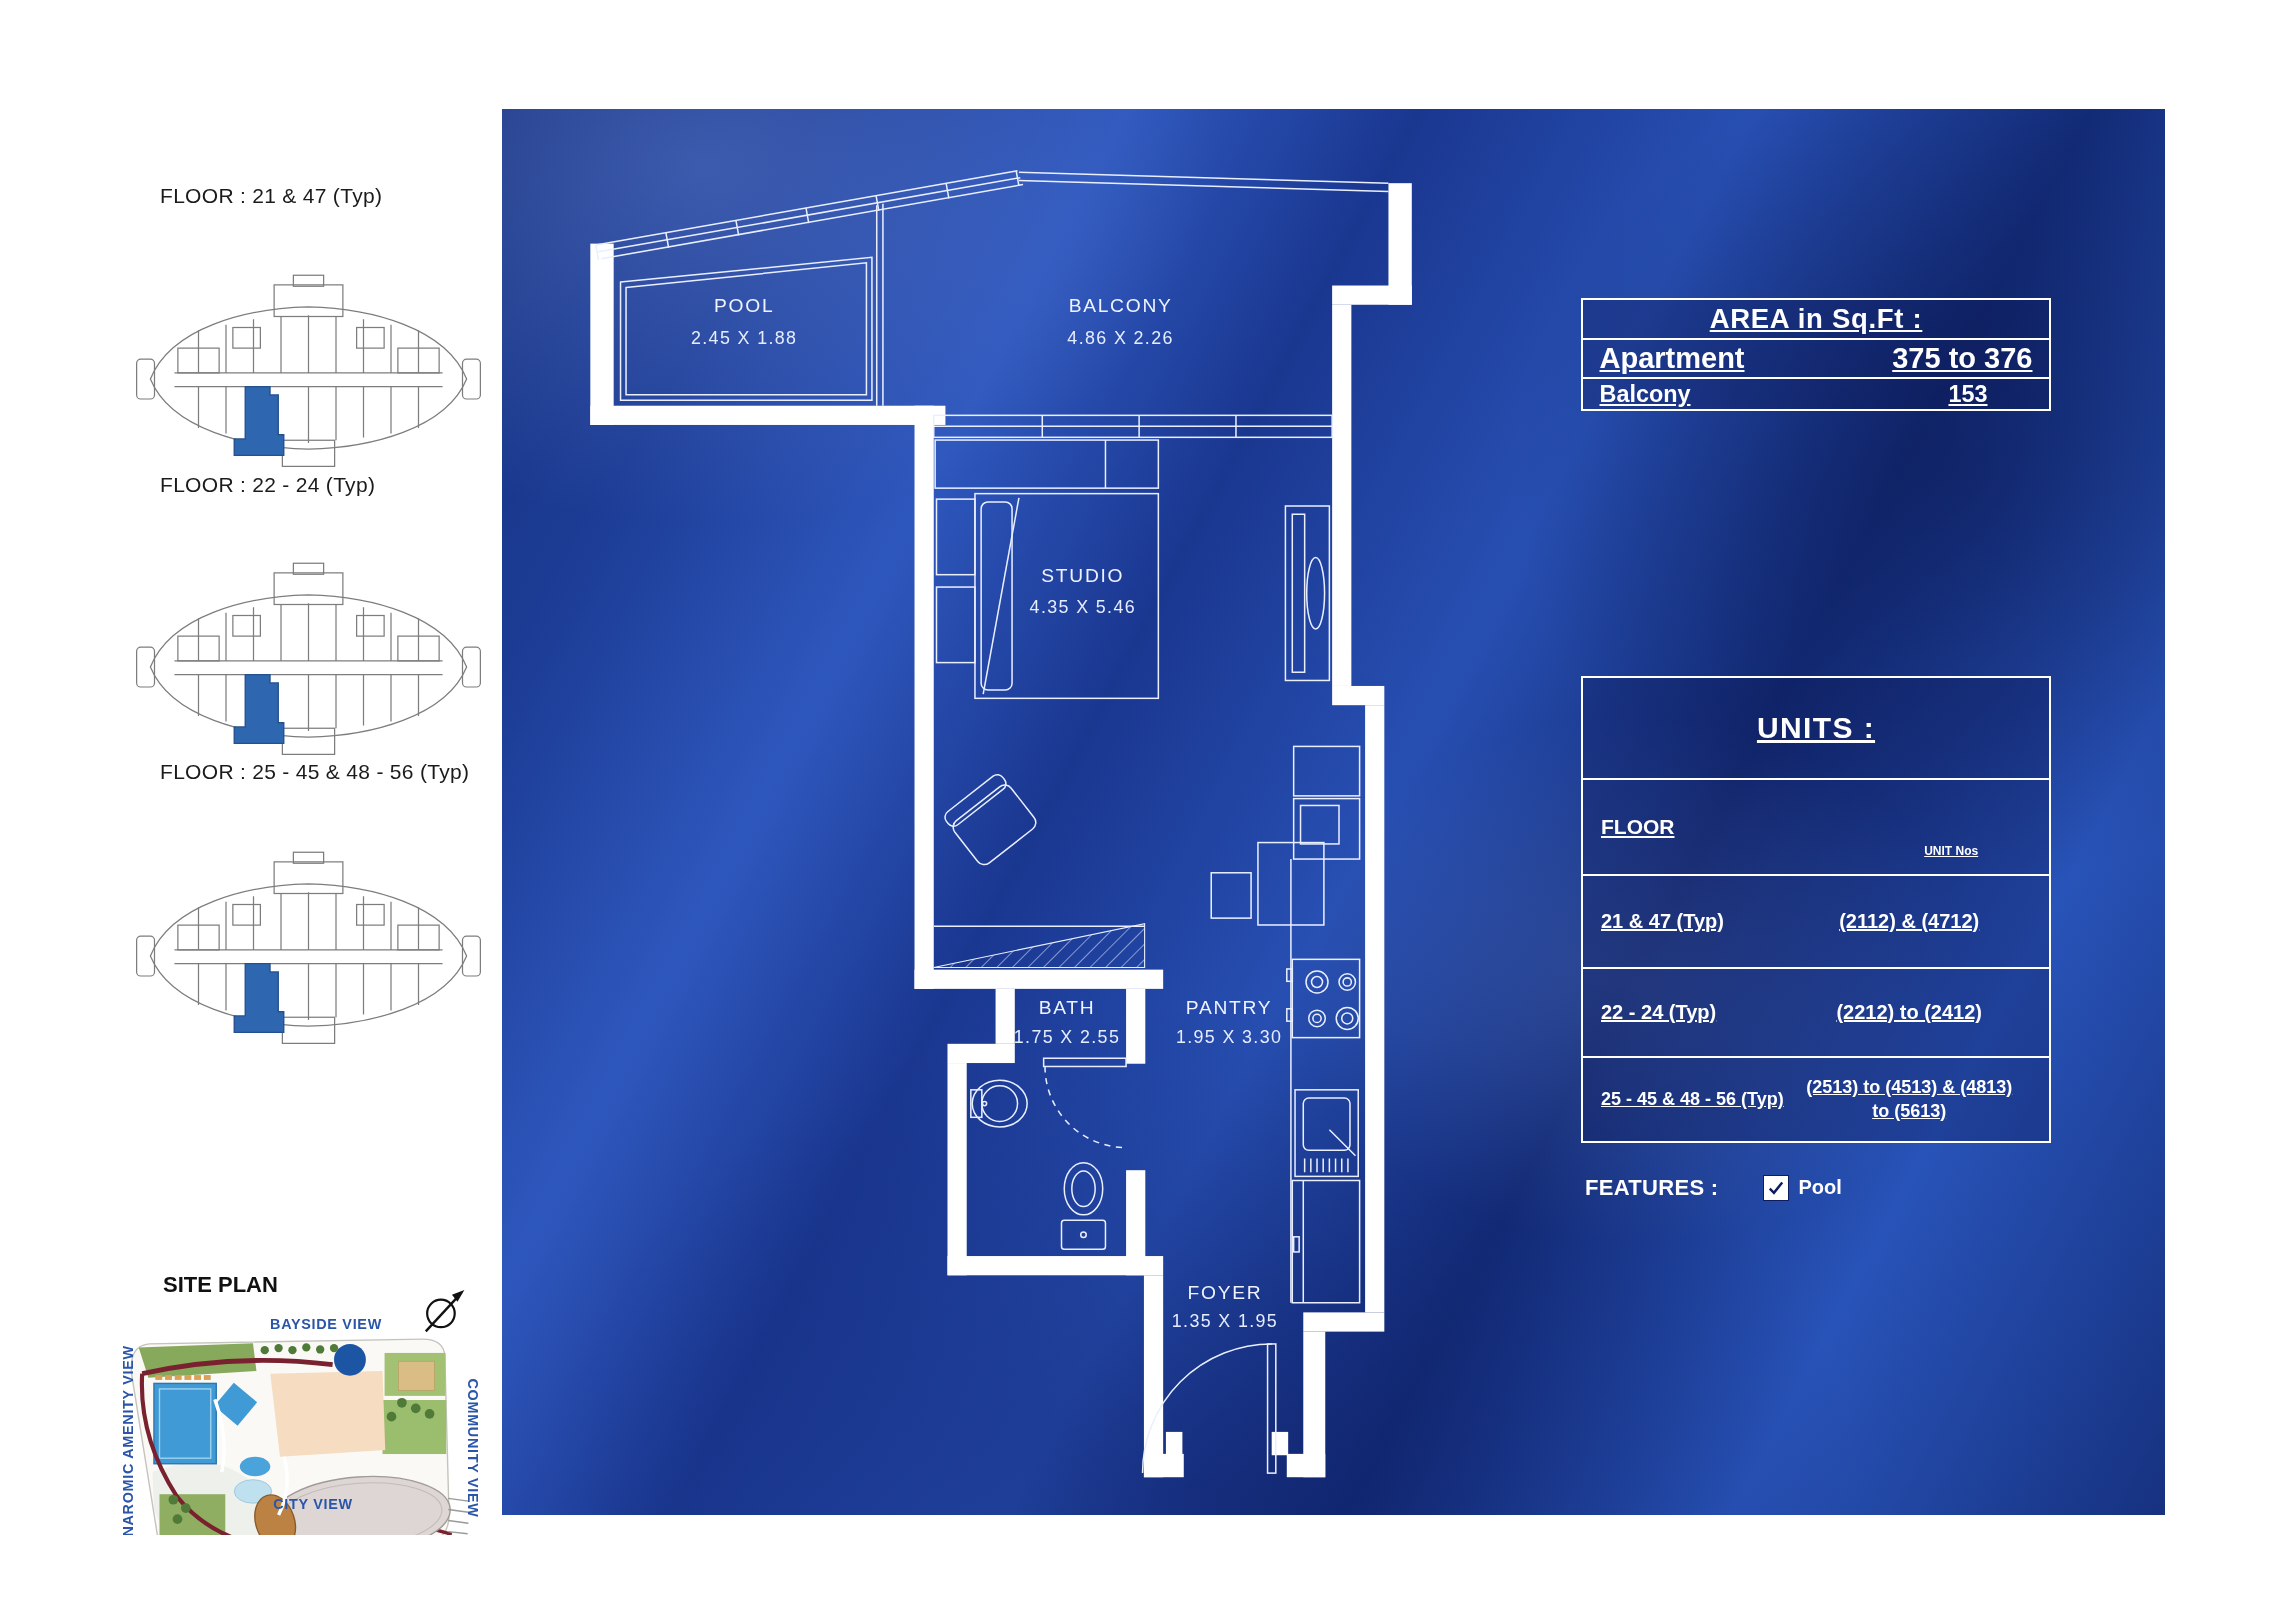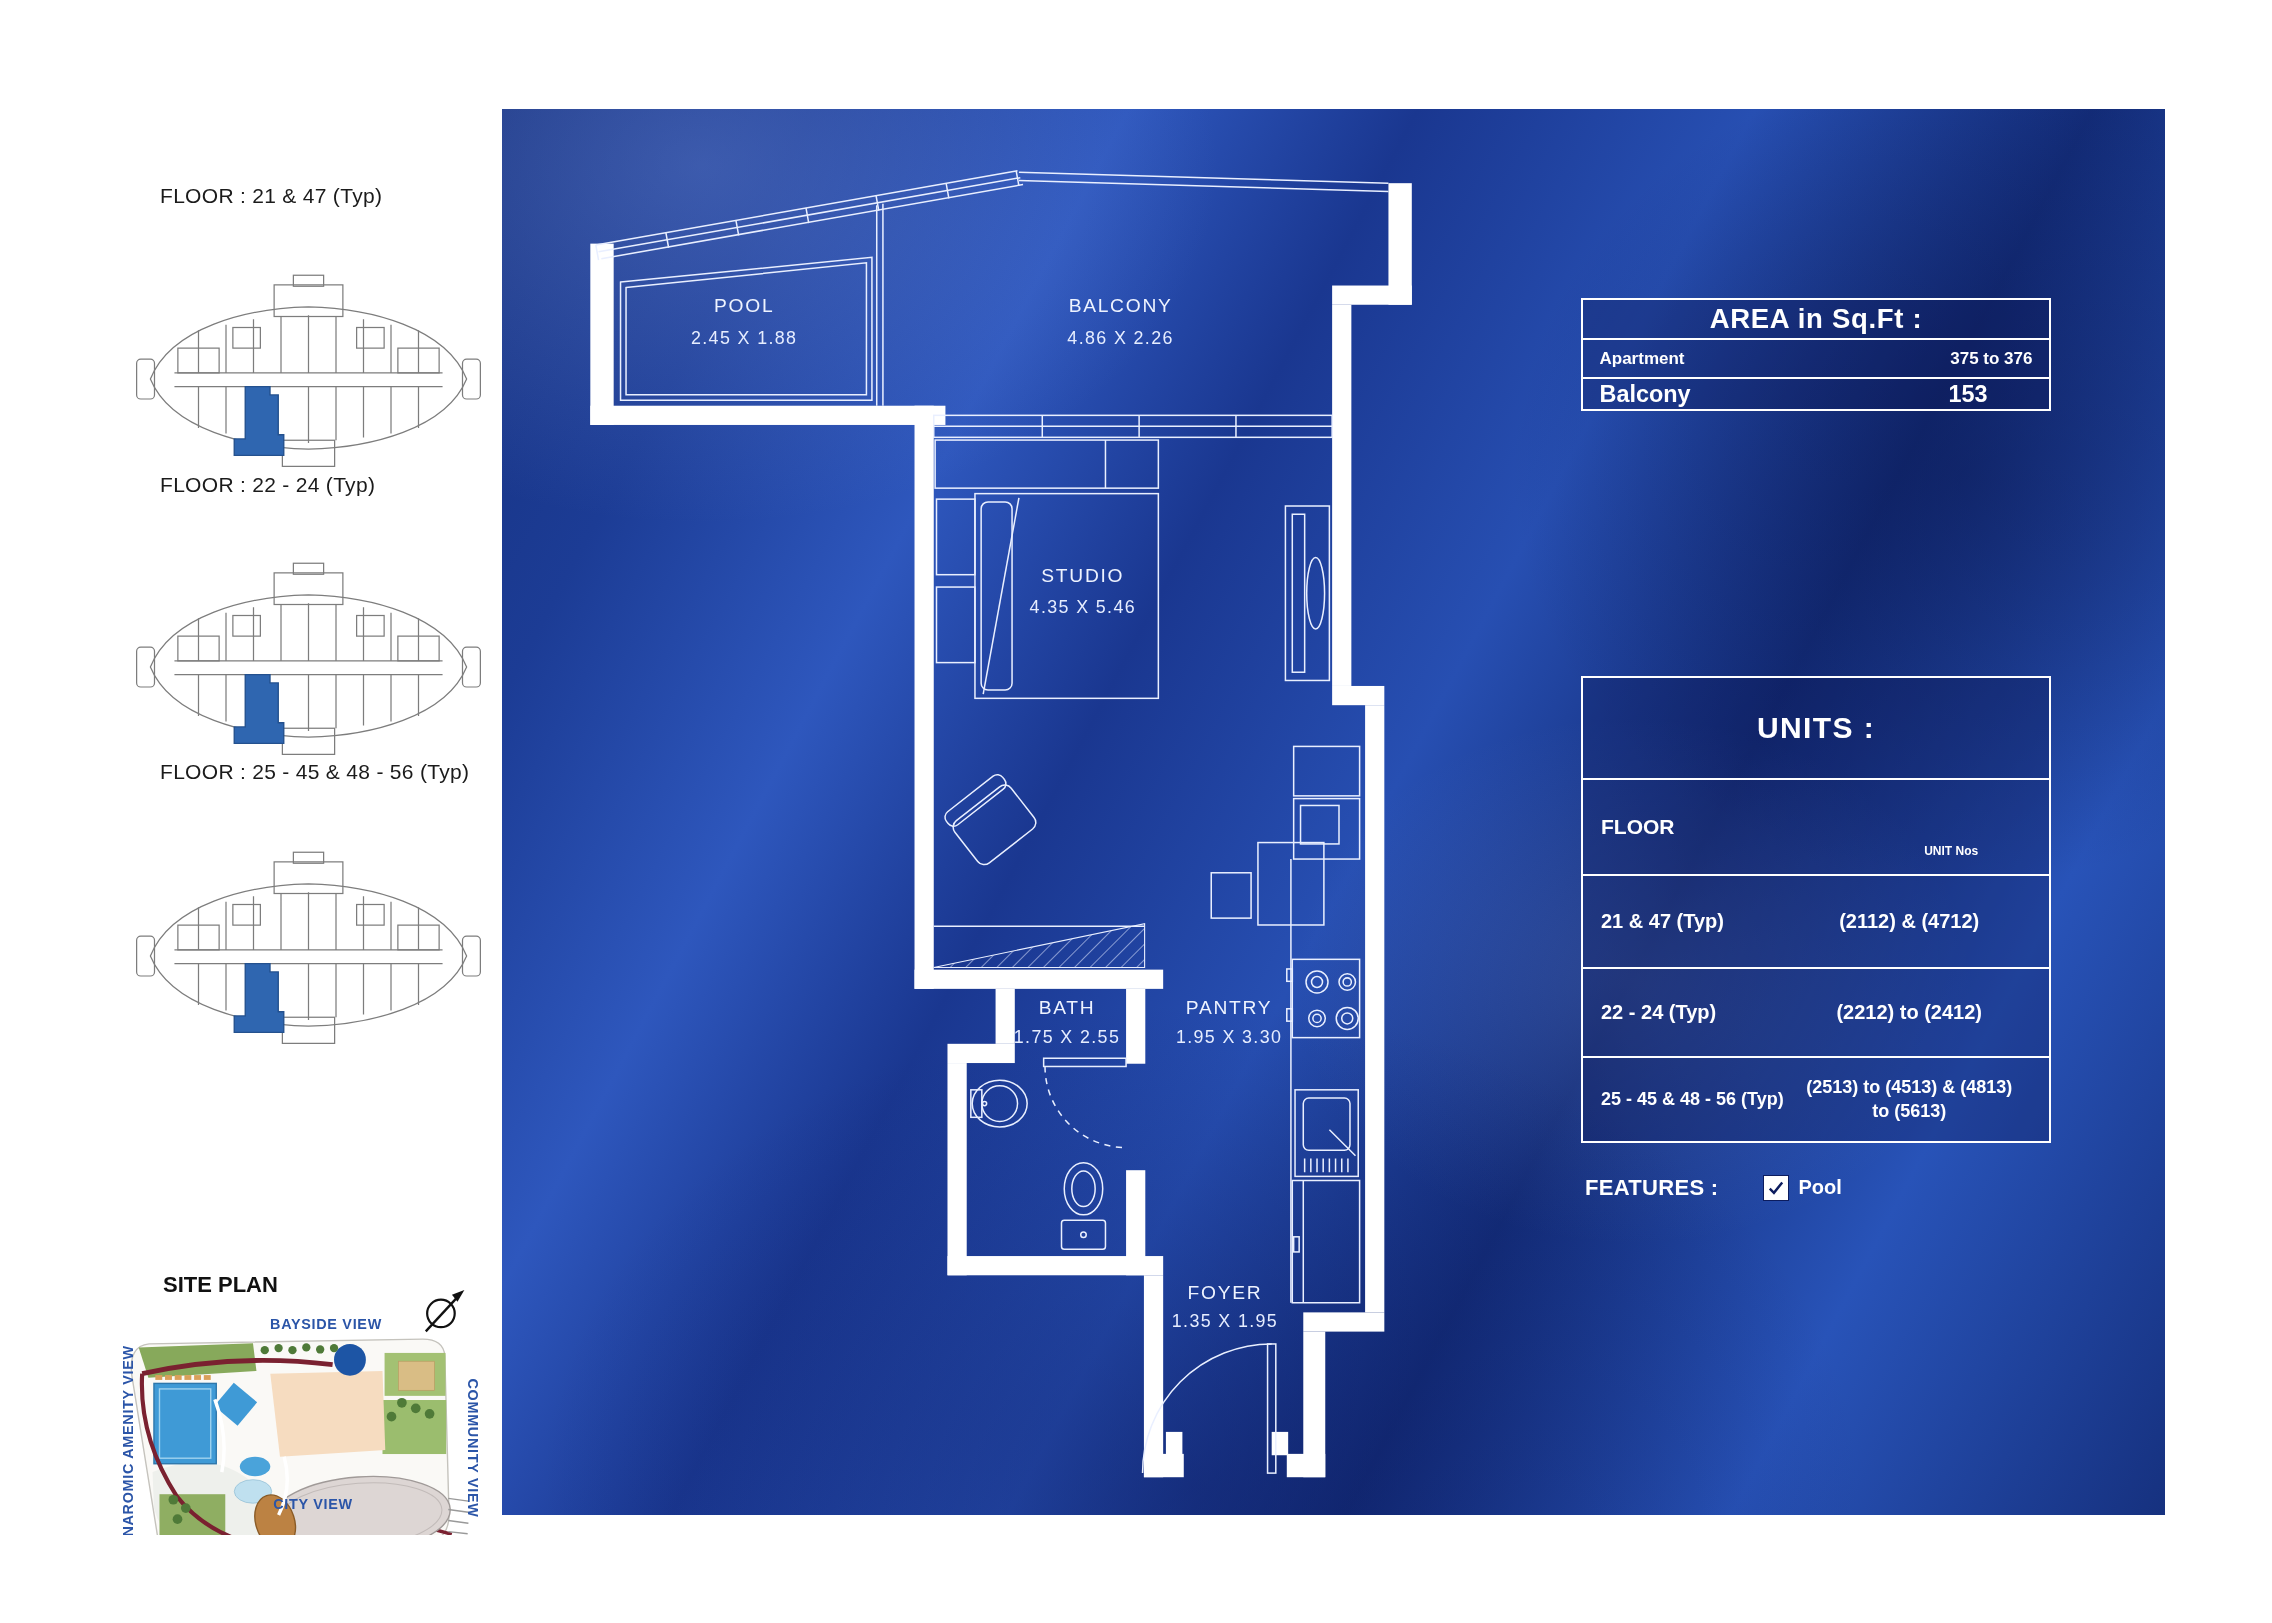--- a/index.html
+++ b/index.html
@@ -19,26 +19,26 @@
       radial-gradient(1031px 756px at 42% 98%, rgba(12,26,96,.45), transparent 64%),
       radial-gradient(618px 481px at 68% 62%, rgba(150,180,245,.18), transparent 55%),
       linear-gradient(118deg,#16317f 0%,#1c3c95 13%,#2e57bd 26%,#1a3790 38%,#274fb2 52%,#132c78 66%,#2853b8 82%,#16317f 100%);}
   #floorplan{position:absolute;left:0;top:0;width:1663px;height:1406px;}
   .room-name{font-family:"Liberation Sans",sans-serif;font-size:28px;letter-spacing:2.5px;fill:#eef3ff;}
   .room-dims{font-family:"Liberation Sans",sans-serif;font-size:26px;letter-spacing:2px;fill:#e6edff;}
   
   #info-col{position:absolute;left:1079px;top:0;width:470px;color:#fff;}
   #plan-title{position:absolute;top:29px;width:100%;text-align:center;font-weight:800;line-height:67px;
               font-size:51px;letter-spacing:4.1px;}
-  .tbl{position:absolute;left:0;width:470px;border:2.7px solid #fff;background:rgba(12,24,84,.30);box-sizing:border-box;}
+  .tbl{position:absolute;left:0;width:470px;border:2.7px solid #fff;background:rgba(12,24,84,.30);box-sizing:border-box;text-decoration:underline;}
   .tbl-hdr{display:flex;align-items:center;justify-content:center;font-weight:700;}
   .tbl-row{display:flex;align-items:center;border-top:2.7px solid #fff;font-weight:700;box-sizing:border-box;}
   #area-table{top:189px;}
   #area-table .tbl-hdr{height:38px;font-size:27.5px;letter-spacing:0.7px;}
-  #area-table .tbl-row{padding:0 16.5px;font-size:17px;}
+  #area-table .tbl-row{padding:0 16.5px;font-size:29px;}
   #area-table .r1{height:39px;} #area-table .r2{height:32px;font-size:23.4px;} #area-table .r3{height:34px;}
   .at-label{flex:0 0 auto;} .at-val{margin-left:auto;}
   .val-indent{margin-right:45px;}
   #units-table{top:567px;}
   #units-table .tbl-hdr{height:100px;font-size:30px;letter-spacing:1.4px;}
   .ut-cols{height:96px;gap:42px;}
   .ut-floor{padding-left:18px;flex:0 0 46%;box-sizing:border-box;}
   .ut-units{flex:0 0 48%;text-align:center;}
   #units-table .tbl-row{font-size:20px;}
   .ut-r1{height:93px;} .ut-r2{height:89px;}

